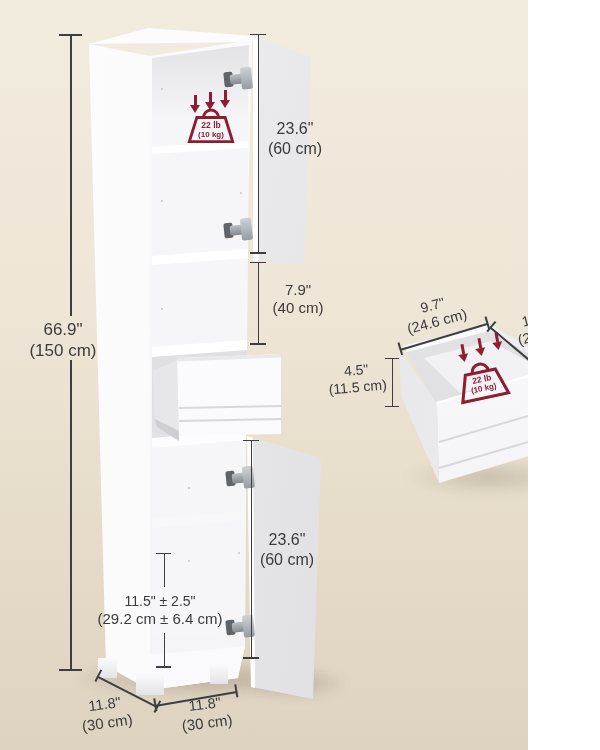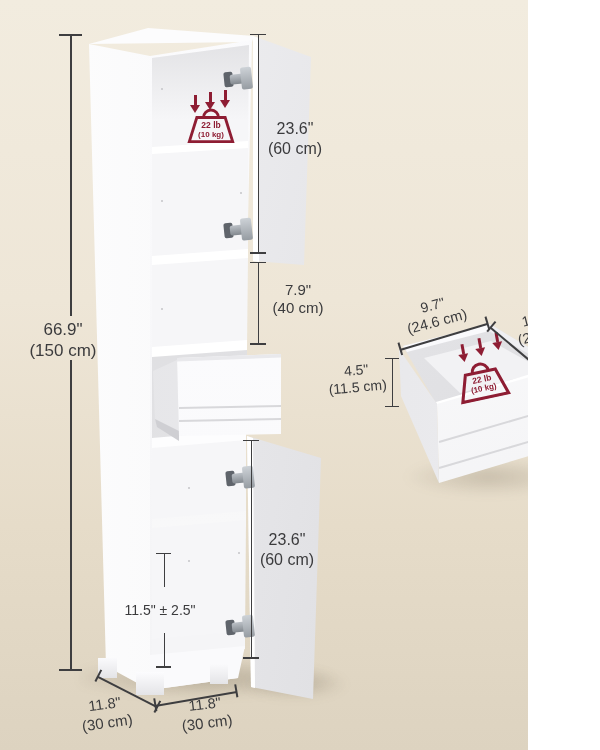--- a/index.html
+++ b/index.html
@@ -205,20 +205,21 @@
     </div>
   </div>
 
   <div>
     <div class="line vline" style="left:163.5px;top:553px;height:34px;"></div>
     <div class="line vline" style="left:163.5px;top:633px;height:34px;"></div>
     <div class="tick" style="left:156px;top:552.5px;width:15px;"></div>
     <div class="tick" style="left:156px;top:666px;width:15px;"></div>
     <div class="dlabel" style="left:160px;top:611px;">
       <span class="l1" style="font-size:14px;">11.5" ± 2.5"</span>
+      <span class="l2" style="font-size:15px;">(29.2 cm ± 6.4 cm)</span>
     </div>
   </div>
 
   <div>
     <div class="line dline" style="left:98px;top:676px;width:67px;transform:rotate(27deg);"></div>
     <div class="dtick" style="left:91.5px;top:675px;transform:rotate(117deg);"></div>
     <div class="dtick" style="left:151px;top:705.5px;transform:rotate(117deg);"></div>
     <div class="dlabel rot" style="--r:-8deg;left:106px;top:714px;">
       <span class="l1" style="font-size:14.5px;">11.8"</span>
       <span class="l2" style="font-size:15px;">(30 cm)</span>

